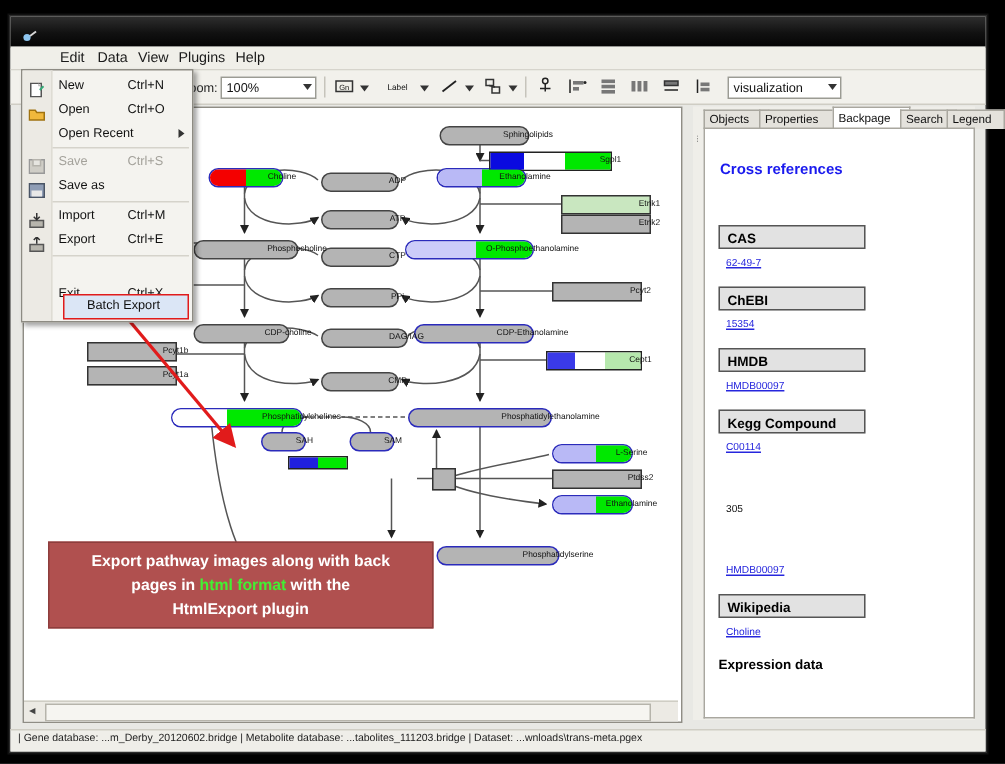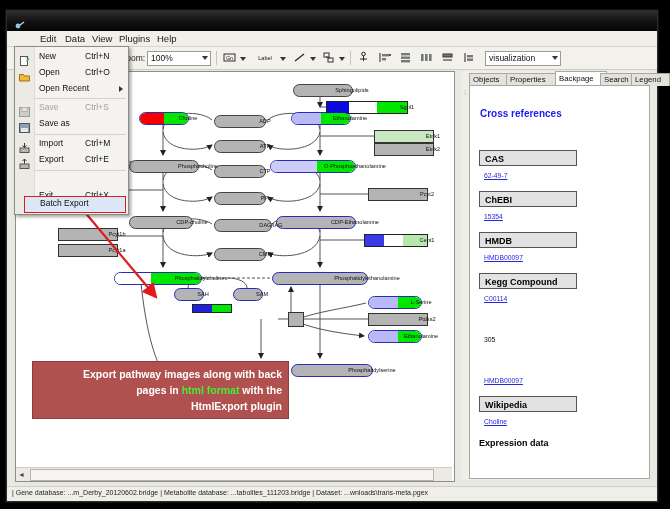--- a/index.html
+++ b/index.html
@@ -51,21 +51,21 @@
   .gene{position:absolute;border:1px solid #333;font-size:5.6px;color:#111;text-align:center;
         line-height:11px;height:11px;background:#b4b4b4;white-space:nowrap;}
   .lbl{position:absolute;font-size:5.6px;color:#111;text-align:center;width:100%;line-height:11px;z-index:3;}
   .grad{position:absolute;left:0;top:0;right:0;bottom:0;z-index:1;}
   svg.edges{position:absolute;left:0;top:0;width:436px;height:394px;overflow:visible;}
   .handle{position:absolute;width:3px;height:3px;background:#ffff00;border:1px solid #222;z-index:6;}
 
   
   #callout{position:absolute;left:16px;top:289px;width:255px;height:56px;background:#b0504f;
            border:1px solid #8d3d3c;z-index:8;}
-  #callout .ct{position:absolute;left:6px;right:6px;top:4px;text-align:right;
+  #callout .ct{position:absolute;left:6px;right:6px;top:4px;text-align:center;
            font-size:10.5px;font-weight:bold;color:#fff;line-height:16px;}
   #callout .hl{color:#44ee33;}
   #arrowsvg{position:absolute;left:0;top:0;width:436px;height:394px;z-index:7;overflow:visible;}
 
   
   #rpanel{position:absolute;left:455px;top:60px;width:188px;height:409px;background:#efeee9;}
   #tabs{position:absolute;left:7px;top:0;width:181px;height:15px;}
   .tab{position:absolute;top:2px;height:12px;line-height:12px;font-size:7.8px;color:#111;
        background:#e4e2dc;border:1px solid #a9a79f;border-bottom:none;padding:0 3px;}
   .tab.active{background:#fff;top:0;height:14px;line-height:14px;font-weight:normal;}
@@ -89,21 +89,21 @@
             border:1px solid #8d8b83;box-shadow:2px 2px 3px rgba(0,0,0,.35);z-index:20;}
   #filemenu .gut{position:absolute;left:0;top:0;width:19px;bottom:0;background:#eceae4;border-right:1px solid #dedcd4;}
   .fmi{position:absolute;left:0;right:0;height:16px;}
   .fmi .t{position:absolute;left:24px;top:2px;font-size:8.5px;color:#111;}
   .fmi .k{position:absolute;left:70px;top:2px;font-size:8.5px;color:#111;}
   .fmi.dis .t,.fmi.dis .k{color:#a3a19a;}
   .fmi .ic{position:absolute;left:4px;top:3px;width:11px;height:10px;}
   .fsep{position:absolute;left:20px;right:2px;height:1px;background:#d5d3cb;}
   .fmi .sub{position:absolute;right:5px;top:5px;width:0;height:0;
             border-top:3px solid transparent;border-bottom:3px solid transparent;border-left:4px solid #333;}
-  #batchhl{position:absolute;left:9px;right:2px;height:15px;background:#dbe6f6;border:1.5px solid #e11b1b;}
+  #batchhl{position:absolute;left:27px;right:2px;height:15px;background:#dbe6f6;border:1.5px solid #e11b1b;}
   #batchhl .t{position:absolute;left:15px;top:1px;font-size:8.5px;color:#111;}
 </style>
 </head>
 <body>
 
 <div id="screen">
   <div id="window">
 
     <div id="titlebar">
       <span class="tico">

